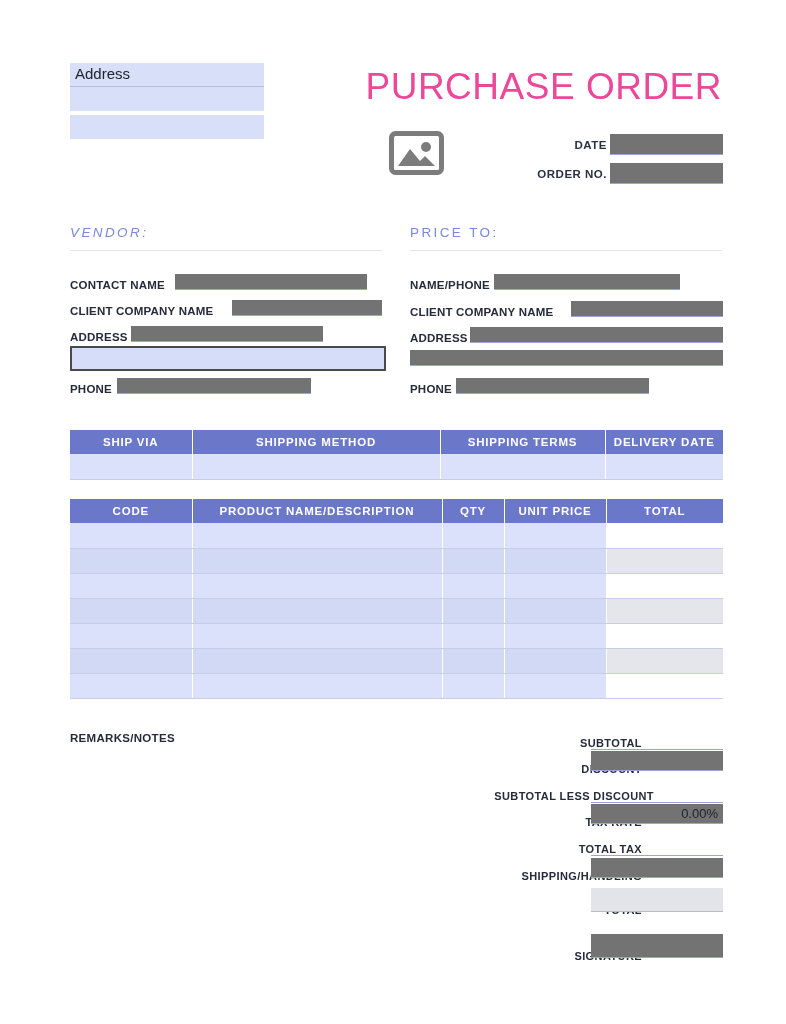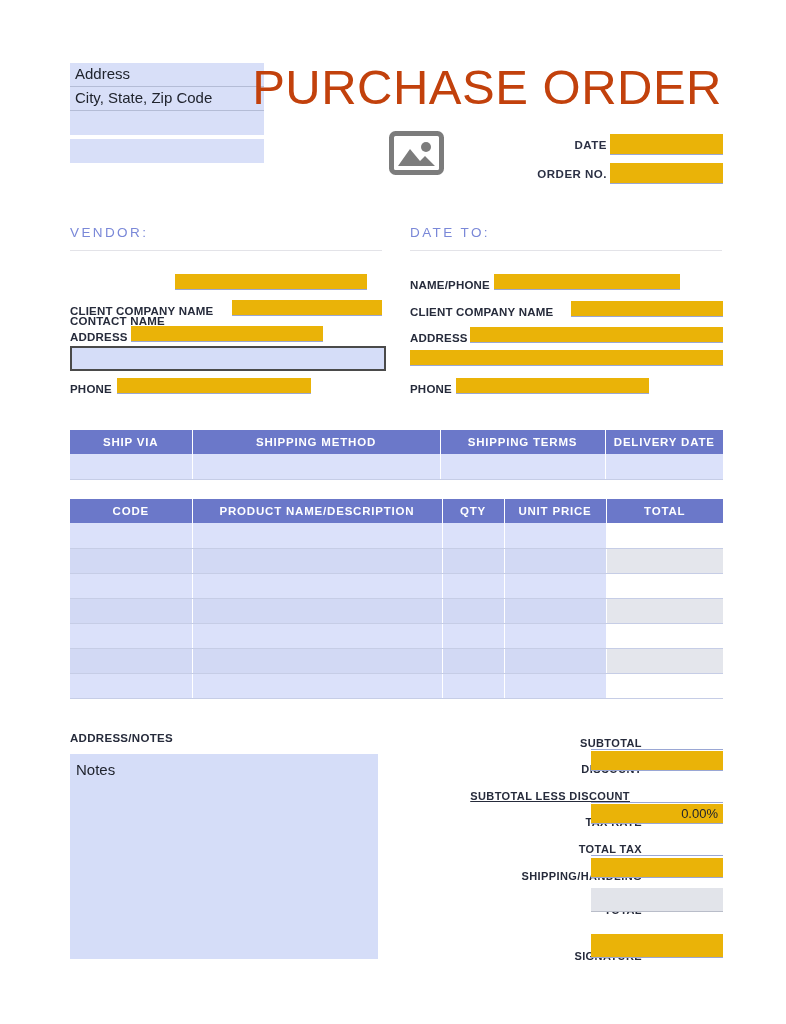--- a/index.html
+++ b/index.html
@@ -18,21 +18,21 @@
   .page {
     position: absolute;
     left: 0; top: 0;
     width: 786px;
     height: 1024px;
     background: #fff;
   }
 
   
   .fld {
-    background: #eab308;
+    background: #737373;
     border-bottom: 1px solid #9aa7d4;
     box-sizing: border-box;
   }
   .fld-gray {
     background: #e2e4ea;
     border-bottom: 1px solid #b9bdc9;
     box-sizing: border-box;
   }
 
   
@@ -55,24 +55,24 @@
     overflow: hidden;
   }
   .company-row.last-of-group { border-bottom: none; }
   .company-gap { height: 4px; background: #fff; }
 
   
   .po-title {
     position: absolute;
     right: 64px;
     top: 58px;
-    font-size: 49px;
+    font-size: 37px;
     letter-spacing: 0.5px;
     font-weight: 400;
-    color: #c2410c;
+    color: #ec4899;
     white-space: nowrap;
     line-height: 58px;
   }
 
   
   .img-ph {
     position: absolute;
     left: 389px;
     top: 131px;
     width: 55px;
@@ -220,21 +220,20 @@
     background: #9aa7d4;
   }
 </style>
 </head>
 <body>
 
 <div class="page">
 
   <div class="company-block">
     <div class="company-row">Address</div>
-    <div class="company-row">City, State, Zip Code</div>
     <div class="company-row last-of-group"></div>
     <div class="company-gap"></div>
     <div class="company-row last-of-group"></div>
   </div>
 
   <div class="po-title">PURCHASE ORDER</div>
 
   <div class="img-ph">
     <svg width="55" height="44" viewBox="0 0 55 44" xmlns="http://www.w3.org/2000/svg">
       <rect x="2.5" y="2.5" width="50" height="39" rx="4" ry="4" fill="none" stroke="#7c7c7c" stroke-width="5"></rect>
@@ -245,38 +244,38 @@
 
   <div class="dt-row" style="left:500px; top:134px; width:223px;">
     <div class="dt-label" style="right:116px;">DATE</div>
     <div class="dt-field fld" style="left:110px; top:0;"></div>
   </div>
   <div class="dt-row" style="left:500px; top:163px; width:223px;">
     <div class="dt-label" style="right:116px;">ORDER NO.</div>
     <div class="dt-field fld" style="left:110px; top:0;"></div>
   </div>
 
-  <div class="sec-head" style="left:70px; top:225px;">VENDOR:</div>
+  <div class="sec-head" style="left:70px; top:225px;font-style:italic;">VENDOR:</div>
   <div class="sec-rule" style="left:70px; top:250px; width:312px;"></div>
 
-  <div class="lbl" style="left:70px; top:277px;margin-top:36px;">CONTACT NAME</div>
+  <div class="lbl" style="left:70px; top:277px;">CONTACT NAME</div>
   <div class="inp fld" style="left:175px; top:274px; width:192px;"></div>
 
   <div class="lbl" style="left:70px; top:303px;">CLIENT COMPANY NAME</div>
   <div class="inp fld" style="left:232px; top:300px; width:150px;"></div>
 
   <div class="lbl" style="left:70px; top:329px;">ADDRESS</div>
   <div class="inp fld" style="left:131px; top:326px; width:192px;"></div>
 
   <div class="inp focused" style="left:70px; top:346px; width:312px;"></div>
 
   <div class="lbl" style="left:70px; top:381px;">PHONE</div>
   <div class="inp fld" style="left:117px; top:378px; width:194px;"></div>
 
-  <div class="sec-head" style="left:410px; top:225px;">DATE TO:</div>
+  <div class="sec-head" style="left:410px; top:225px;">PRICE TO:</div>
   <div class="sec-rule" style="left:410px; top:250px; width:312px;"></div>
 
   <div class="lbl" style="left:410px; top:277px;">NAME/PHONE</div>
   <div class="inp fld" style="left:494px; top:274px; width:186px;"></div>
 
   <div class="lbl" style="left:410px; top:304px;">CLIENT COMPANY NAME</div>
   <div class="inp fld" style="left:571px; top:301px; width:152px;"></div>
 
   <div class="lbl" style="left:410px; top:330px;">ADDRESS</div>
   <div class="inp fld" style="left:470px; top:327px; width:253px;"></div>
@@ -374,32 +373,31 @@
       <tr>
         <td></td>
         <td></td>
         <td></td>
         <td></td>
         <td class="total-cell"></td>
       </tr>
     </tbody>
   </table>
 
-  <div class="remarks-label">ADDRESS/NOTES</div>
-  <div class="notes-box">Notes</div>
+  <div class="remarks-label">REMARKS/NOTES</div>
 
   <div class="tot-label" style="right:144px; top:736px;">SUBTOTAL</div>
   <div class="tot-line" style="top:749px;"></div>
 
   <div class="tot-label" style="right:144px; top:762px;">DISCOUNT</div>
   <div class="tot-field fld" style="top:751px;">
     <span class="val"></span>
   </div>
 
-  <div class="tot-label" style="right:156px; top:789px;text-decoration:underline;">SUBTOTAL LESS DISCOUNT</div>
+  <div class="tot-label" style="right:132px; top:789px;">SUBTOTAL LESS DISCOUNT</div>
   <div class="tot-line" style="top:802px;"></div>
 
   <div class="tot-label" style="right:144px; top:815px;">TAX RATE</div>
   <div class="tot-field fld" style="top:804px;">
     <span class="val">0.00%</span>
   </div>
 
   <div class="tot-label" style="right:144px; top:842px;margin-left:39px;">TOTAL TAX</div>
   <div class="tot-line" style="top:855px;"></div>
 

